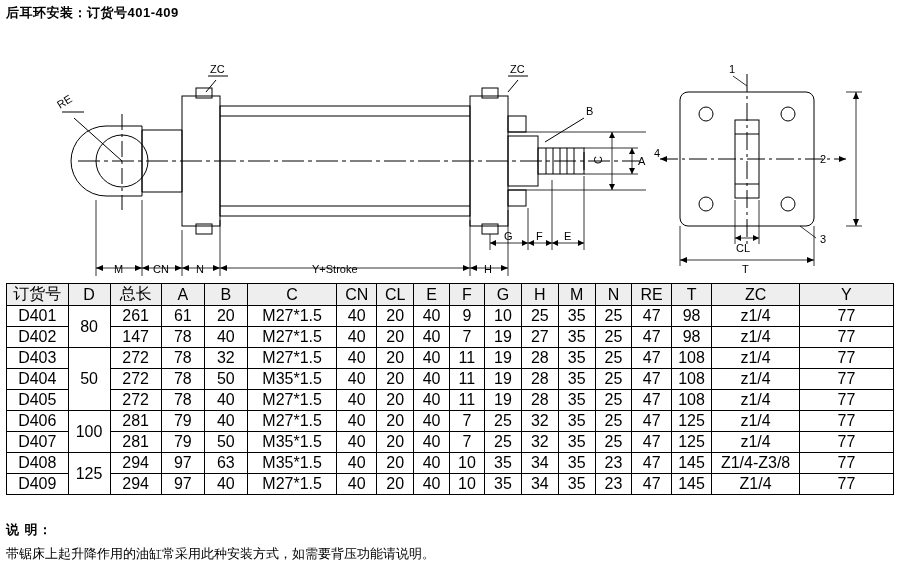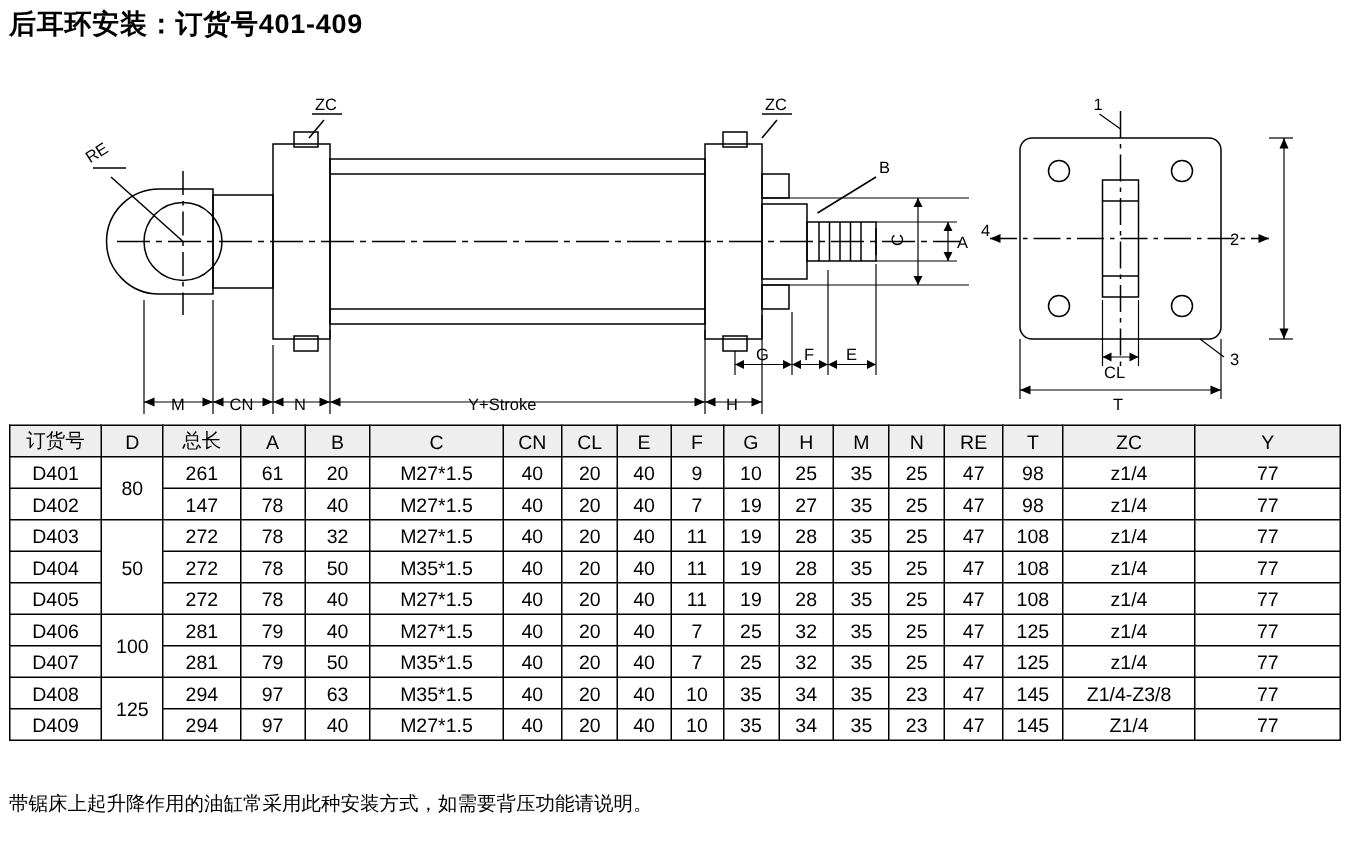--- a/index.html
+++ b/index.html
@@ -6,25 +6,25 @@
   body{
     width:900px;height:561px;
     background:#ffffff;
     font-family:"Liberation Sans", sans-serif;
     color:#000;
     position:relative;
     overflow:hidden;
   }
   #title{
     position:absolute;left:6px;top:4px;
-    font-size:18px;font-weight:bold;letter-spacing:0.5px;
+    font-size:13px;font-weight:bold;letter-spacing:0.5px;
   }
   #drawing{position:absolute;left:0;top:30px;width:900px;height:250px;}
   #table-wrap{position:absolute;left:6px;top:283px;width:888px;}
-  table{border-collapse:collapse;width:888px;font-size:13px;}
+  table{border-collapse:collapse;width:888px;font-size:16px;}
   th,td{
     border:1px solid #000;
     text-align:center;
     height:20px;
     padding:0 2px;
     font-weight:normal;
     background:#fff;
   }
   thead th{background:#eeeeee;font-weight:normal;}
   .col-code{width:62px;}
@@ -431,14 +431,15 @@
           <td class="col-re">47</td>
           <td class="col-t">145</td>
           <td class="col-zc">Z1/4</td>
           <td class="col-y">77</td>
         </tr>
       </tbody>
   </table>
 </div>
 
 <div id="notes">
+  <div class="nt-title">说 明：</div>
   <div class="nt-body">带锯床上起升降作用的油缸常采用此种安装方式，如需要背压功能请说明。</div>
 </div>
 
 </body></html>

